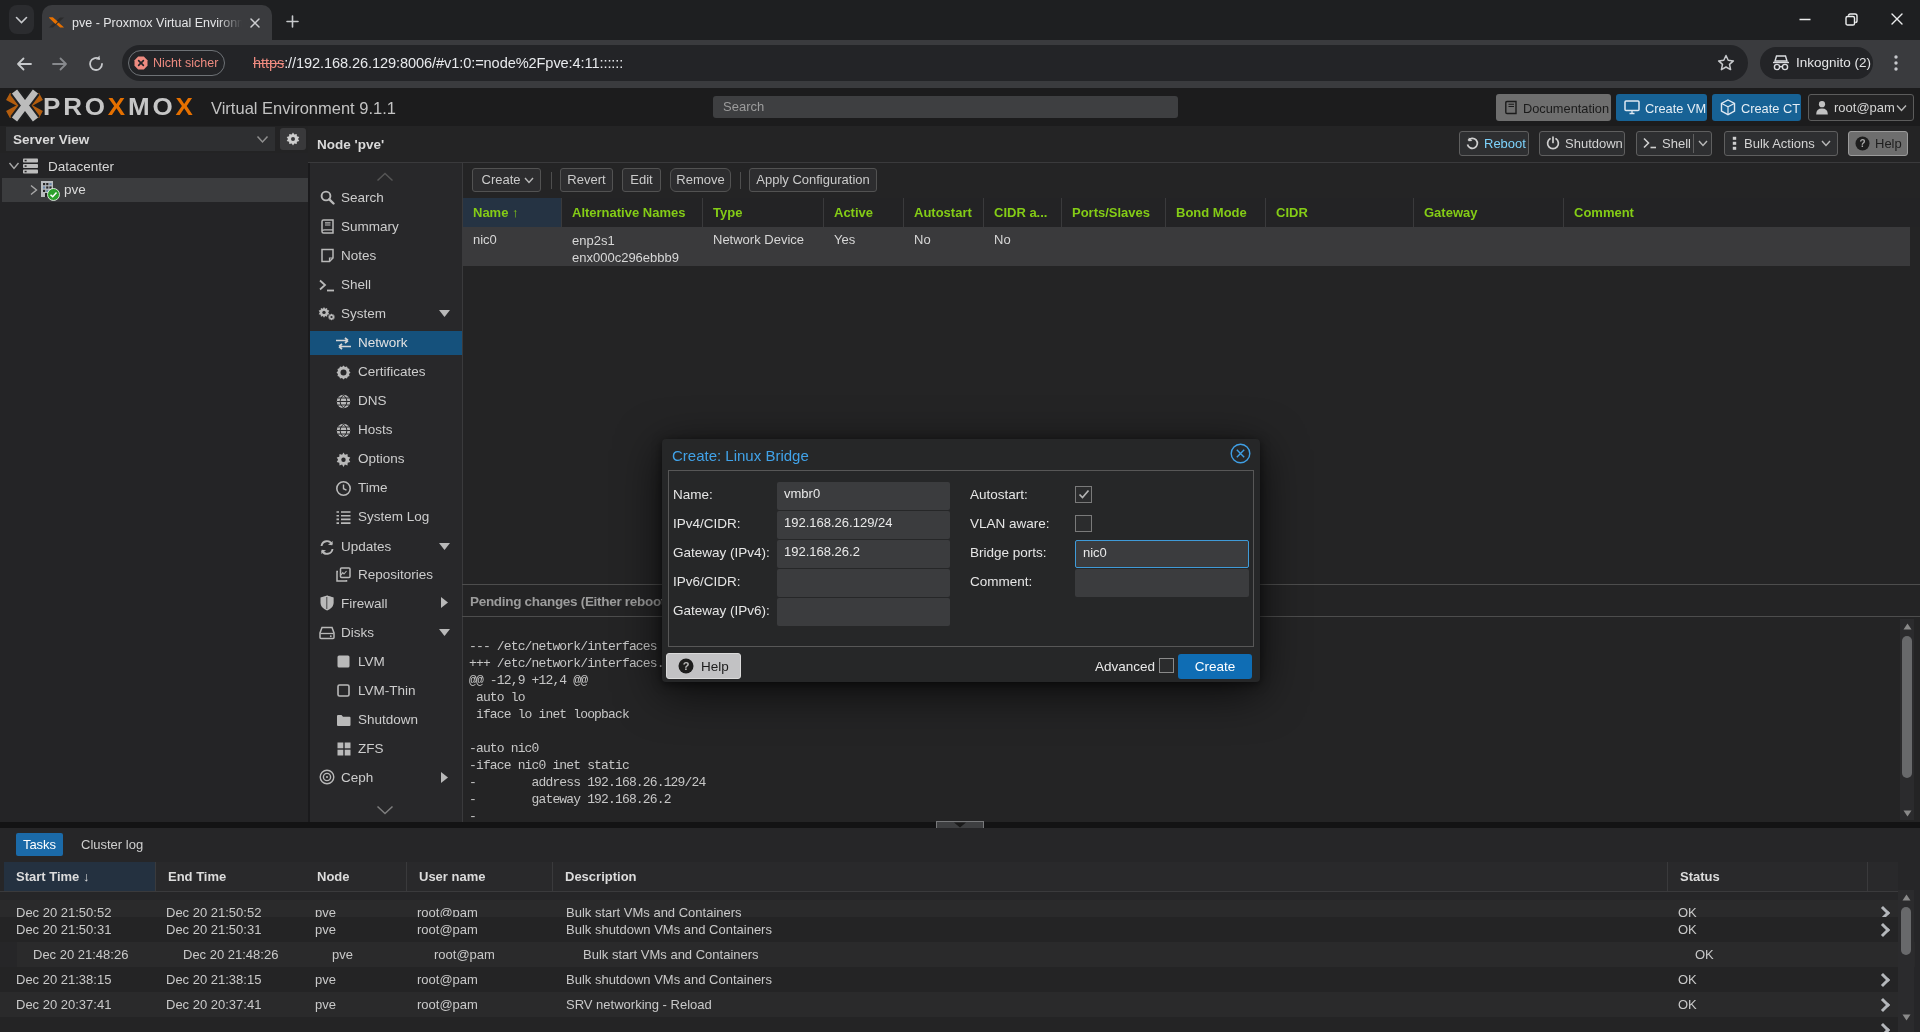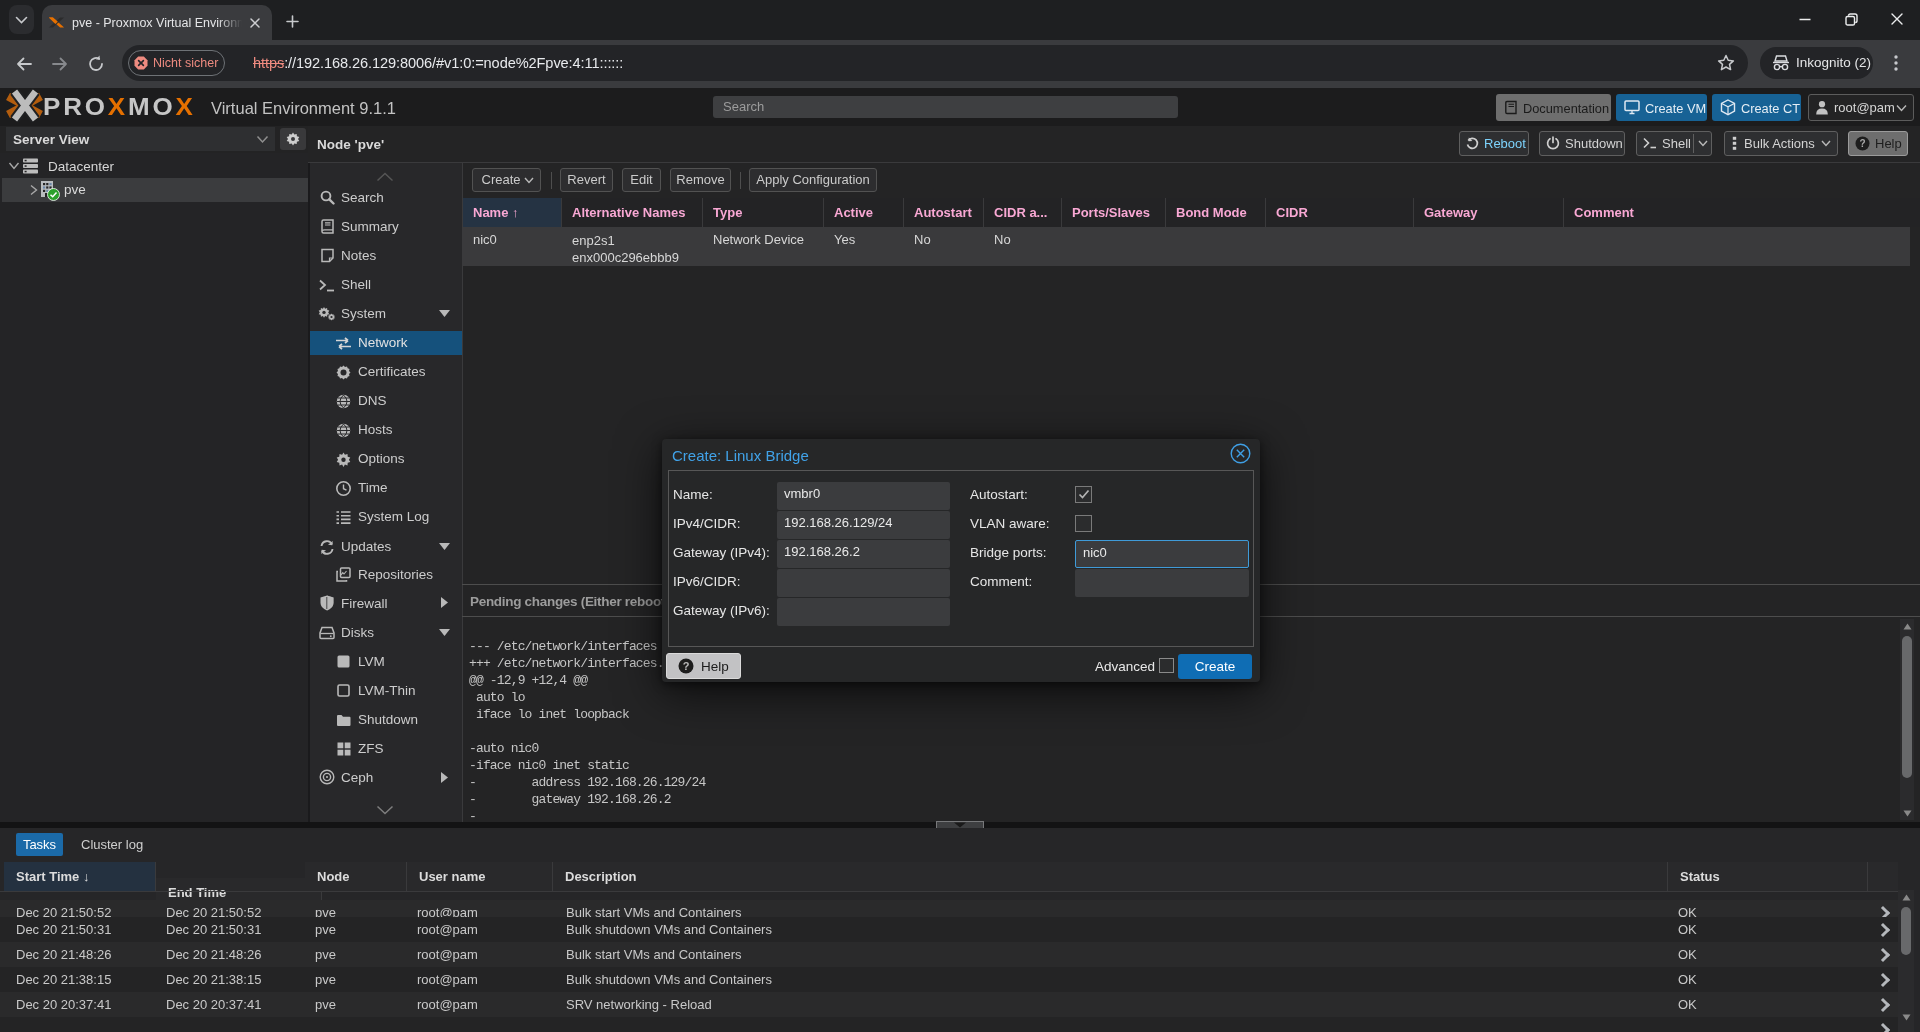--- a/index.html
+++ b/index.html
@@ -2,21 +2,21 @@
 <html><head>
 <meta charset="utf-8">
 <style>
   * { margin:0; padding:0; box-sizing:border-box; }
   html,body { width:1920px; height:1032px; overflow:hidden; background:#242425;
     font-family:"Liberation Sans", sans-serif; }
   .abs { position:absolute; }
   .menut { font-size:13.5px; color:#cdcdcd; line-height:17px; }
   .tbtn { position:absolute; height:24px; border-radius:3px; background:#2d2d2f; border:1px solid #525252;
     color:#cbcbcb; font-size:13px; line-height:22px; text-align:center; }
-  .hcell { position:absolute; top:198px; height:29px; border-right:1px solid #3a3a3c; color:#f9a8d4;
+  .hcell { position:absolute; top:198px; height:29px; border-right:1px solid #3a3a3c; color:#84cc16;
     font-size:13px; font-weight:bold; line-height:29px; padding-left:10px; background:#232325; }
   .thcell { position:absolute; top:862px; height:29px; border-right:1px solid #3a3a3c; color:#dcdcdc;
     font-size:13px; font-weight:bold; line-height:29px; padding-left:12px; background:#29292b; }
   .trow { position:absolute; left:0; width:1898px; height:25px; font-size:13px; color:#c9c9c9; line-height:25px; }
   .trow span { position:absolute; top:0; }
   .chev { left:1877px; width:16px; height:25px; }
   .chev::before { content:""; position:absolute; left:1px; top:7.5px; width:7px; height:7px;
     border-right:3px solid #b4b7bb; border-top:3px solid #b4b7bb; transform:rotate(45deg); }
   .mlabel { font-size:13.5px; color:#e6e6e6; line-height:17px; }
   .minput { width:173px; height:28px; background:#3b3c3e; border-radius:2px; color:#e9e9e9;
@@ -399,21 +399,21 @@
 
 <div class="abs" style="left:462px;top:163px;width:1458px;height:659px;background:#242425;border-left:1px solid #3a3a3c;"></div>
 
 <div class="tbtn" style="left:472px;top:168px;width:69px;">Create&nbsp;&nbsp;&nbsp;</div>
 <svg class="abs" style="left:524px;top:177px;" width="10" height="7" viewBox="0 0 10 7">
     <path d="M1 1 L5 5.5 L9 1" stroke="#b9b9b9" stroke-width="1.4" fill="none"></path>
   </svg>
 <div class="abs" style="left:551px;top:172px;width:1px;height:17px;background:#4e4e4e;"></div>
 <div class="tbtn" style="left:560px;top:168px;width:53px;">Revert</div>
 <div class="tbtn" style="left:622px;top:168px;width:39px;">Edit</div>
-<div class="tbtn" style="left:670px;top:168px;width:61px;">Remove</div>
+<div class="tbtn" style="left:670px;top:168px;width:61px;border-radius:6px;">Remove</div>
 <div class="abs" style="left:740px;top:172px;width:1px;height:17px;background:#4e4e4e;"></div>
 <div class="tbtn" style="left:749px;top:168px;width:128px;">Apply Configuration</div>
 
 <div class="hcell" style="left:463px;width:99px;background:#253343;">Name <span style="font-weight:normal;">↑</span></div>
 <div class="hcell" style="left:562px;width:141px;">Alternative Names</div>
 <div class="hcell" style="left:703px;width:121px;">Type</div>
 <div class="hcell" style="left:824px;width:80px;">Active</div>
 <div class="hcell" style="left:904px;width:80px;">Autostart</div>
 <div class="hcell" style="left:984px;width:78px;">CIDR a...</div>
 <div class="hcell" style="left:1062px;width:104px;">Ports/Slaves</div>
@@ -459,21 +459,21 @@
 <div class="abs" style="left:936px;top:821px;width:48px;height:8px;background:#3e3f41;border:1px solid #77787a;"></div>
 <svg class="abs" style="left:953px;top:822px;" width="14" height="6" viewBox="0 0 14 6">
     <path d="M1 0.5 L7 5.5 L13 0.5 Z" fill="#1a1a1a"></path>
   </svg>
 
 <div class="abs" style="left:0;top:828px;width:1920px;height:204px;background:#262628;"></div>
 <div class="abs" style="left:16px;top:833px;width:47px;height:23px;border-radius:2px;background:#1b6aa8;color:#ffffff;font-size:13px;line-height:23px;text-align:center;">Tasks</div>
 <div class="abs" style="left:81px;top:837px;font-size:13px;color:#cfcfcf;line-height:16px;">Cluster log</div>
 
 <div class="thcell" style="left:4px;width:152px;background:#243140;">Start Time <span style="font-weight:normal;">↓</span></div>
-<div class="thcell" style="left:156px;width:166px;margin-top:16px;">End Time</div>
+<div class="thcell" style="left:156px;width:166px;">End Time</div>
 <div class="thcell" style="left:305px;width:102px;">Node</div>
 <div class="thcell" style="left:407px;width:146px;">User name</div>
 <div class="thcell" style="left:553px;width:1115px;">Description</div>
 <div class="thcell" style="left:1668px;width:200px;">Status</div>
 <div class="thcell" style="left:1868px;width:30px;border-right:none;"></div>
 <div class="abs" style="left:0px;top:891px;width:1898px;height:1px;background:#3a3a3c;"></div>
 
 <div class="trow" style="top:892px;background:#2a2a2b;margin-top:8px;">
     <span style="left:16px;">Dec 20 21:50:52</span>
     <span style="left:166px;">Dec 20 21:50:52</span>
@@ -485,21 +485,21 @@
   </div>
 <div class="trow" style="top:917px;background:#242425;">
     <span style="left:16px;">Dec 20 21:50:31</span>
     <span style="left:166px;">Dec 20 21:50:31</span>
     <span style="left:315px;">pve</span>
     <span style="left:417px;">root@pam</span>
     <span style="left:566px;">Bulk shutdown VMs and Containers</span>
     <span style="left:1678px;">OK</span>
     <span class="chev"></span>
   </div>
-<div class="trow" style="top:942px;background:#2a2a2b;">
+<div class="trow" style="top:942px;background:#2a2a2b;margin-left:17px;">
     <span style="left:16px;">Dec 20 21:48:26</span>
     <span style="left:166px;">Dec 20 21:48:26</span>
     <span style="left:315px;">pve</span>
     <span style="left:417px;">root@pam</span>
     <span style="left:566px;">Bulk start VMs and Containers</span>
     <span style="left:1678px;">OK</span>
     <span class="chev"></span>
   </div>
 <div class="trow" style="top:967px;background:#242425;">
     <span style="left:16px;">Dec 20 21:38:15</span>

